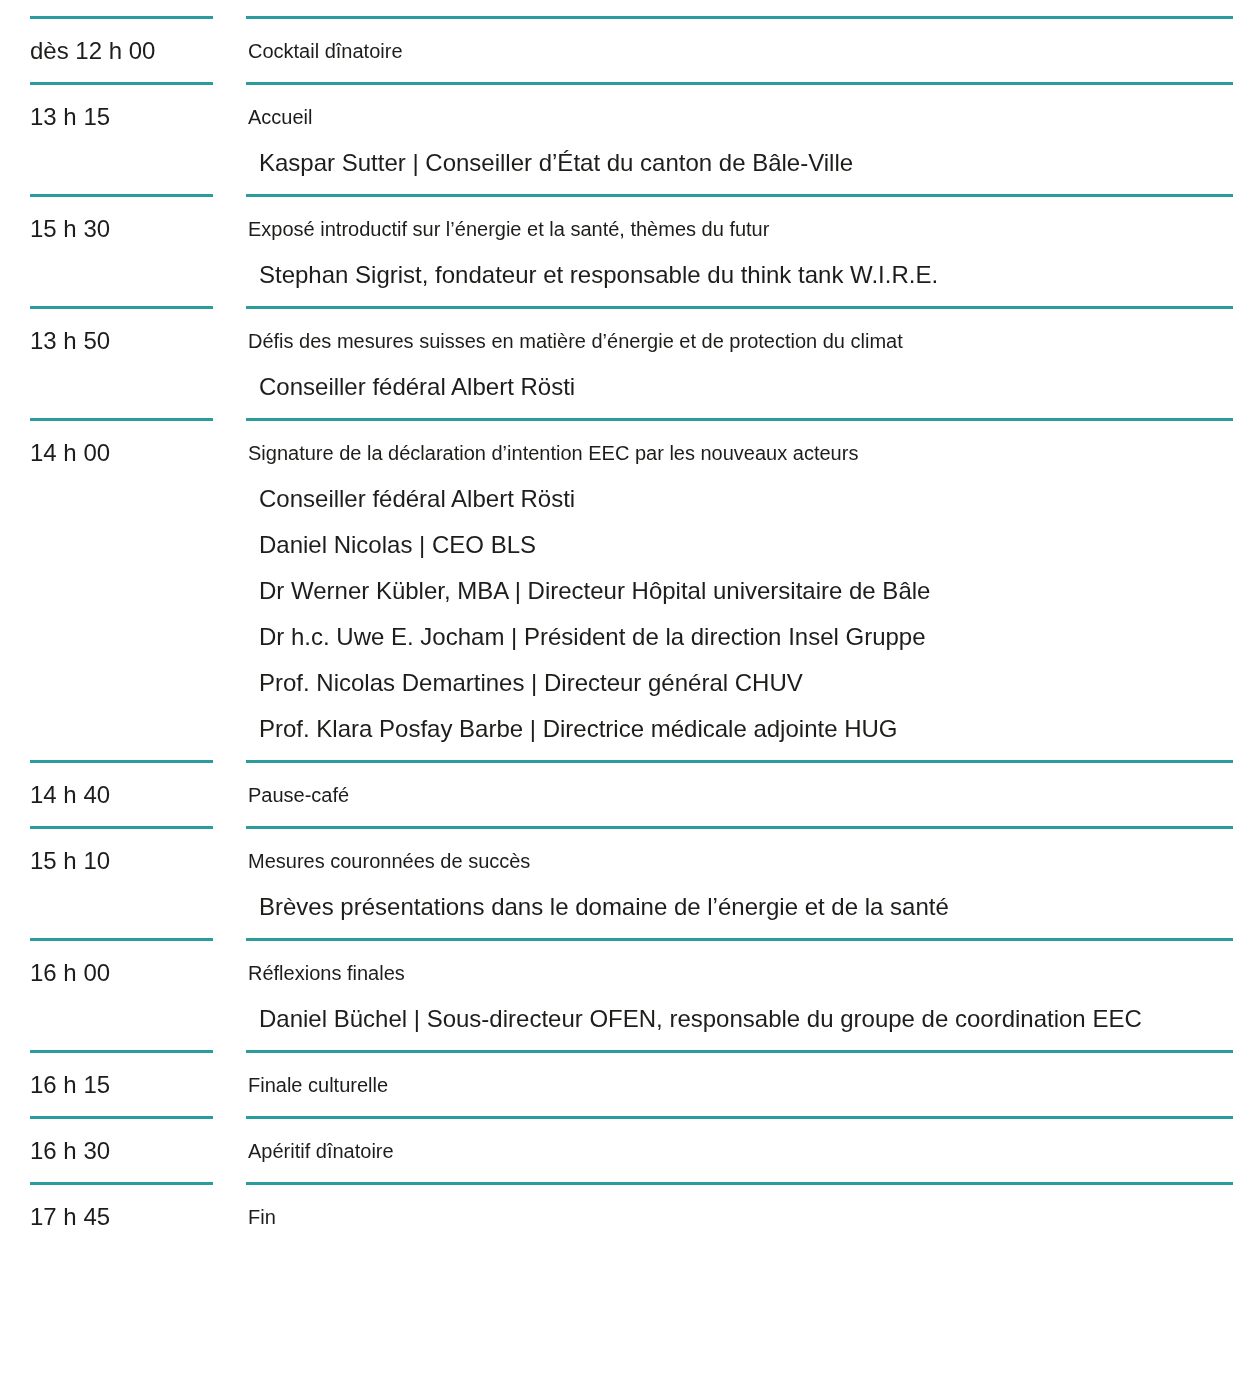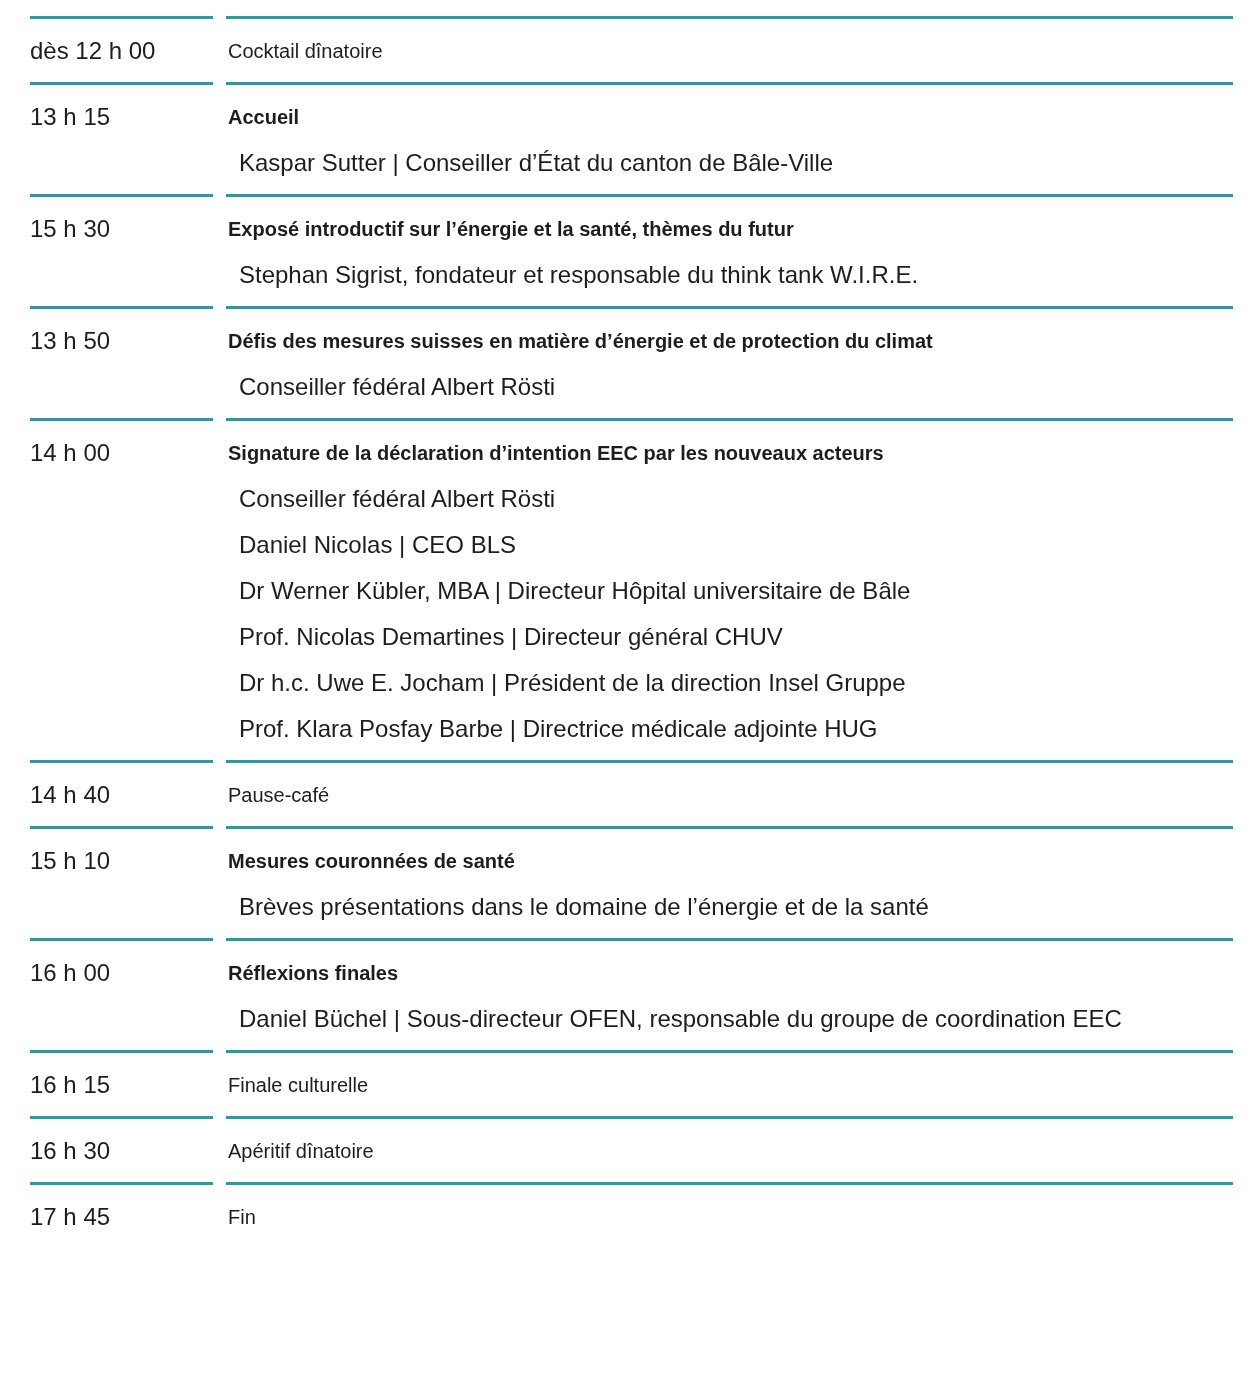--- a/index.html
+++ b/index.html
@@ -17,20 +17,21 @@
   }
   .schedule{
     position:absolute;
     top:16px;
     left:30px;
     width:1203px;          
   }
   .row{
     display:flex;
     align-items:stretch;
+    gap:20px;
   }
   .time-cell{
     width:183px;
     flex:0 0 183px;
     border-top:3px solid var(--teal);
     padding:9px 0 8px 0;
     box-sizing:border-box;
     font-size:24px;
     line-height:46px;
     white-space:nowrap;
@@ -43,21 +44,21 @@
     margin-left:13px;
     border-top:3px solid var(--teal);
     padding:9px 0 8px 2px;
     box-sizing:border-box;
   }
   .event-title{
     font-size:20px;
     line-height:46px;
   }
   .event-title.bold{
-    font-weight:700;
+    font-weight:400;
     line-height:40px;
     padding-top:3px;
     padding-bottom:3px;
   }
   .event-detail{
     font-size:24px;
     line-height:46px;
     margin-left:11px;
   }
 </style>
@@ -92,35 +93,35 @@
         <div class="event-detail">Conseiller fédéral Albert Rösti</div>
       </div>
     </div>
     <div class="row">
       <div class="time-cell"><span>14 h 00</span></div>
       <div class="event-cell">
         <div class="event-title bold">Signature de la déclaration d’intention EEC par les nouveaux acteurs</div>
         <div class="event-detail">Conseiller fédéral Albert Rösti</div>
         <div class="event-detail">Daniel Nicolas | CEO BLS</div>
         <div class="event-detail">Dr Werner Kübler, MBA | Directeur Hôpital universitaire de Bâle</div>
+        <div class="event-detail">Dr h.c. Uwe E. Jocham | Président de la direction Insel Gruppe</div>
         <div class="event-detail">Prof. Nicolas Demartines | Directeur général CHUV</div>
-        <div class="event-detail">Dr h.c. Uwe E. Jocham | Président de la direction Insel Gruppe</div>
         <div class="event-detail">Prof. Klara Posfay Barbe | Directrice médicale adjointe HUG</div>
       </div>
     </div>
     <div class="row">
       <div class="time-cell"><span>14 h 40</span></div>
       <div class="event-cell">
         <div class="event-title">Pause-café</div>
       </div>
     </div>
     <div class="row">
       <div class="time-cell"><span>15 h 10</span></div>
       <div class="event-cell">
-        <div class="event-title bold">Mesures couronnées de santé</div>
+        <div class="event-title bold">Mesures couronnées de succès</div>
         <div class="event-detail">Brèves présentations dans le domaine de l’énergie et de la santé</div>
       </div>
     </div>
     <div class="row">
       <div class="time-cell"><span>16 h 00</span></div>
       <div class="event-cell">
         <div class="event-title bold">Réflexions finales</div>
         <div class="event-detail">Daniel Büchel | Sous-directeur OFEN, responsable du groupe de coordination EEC</div>
       </div>
     </div>

